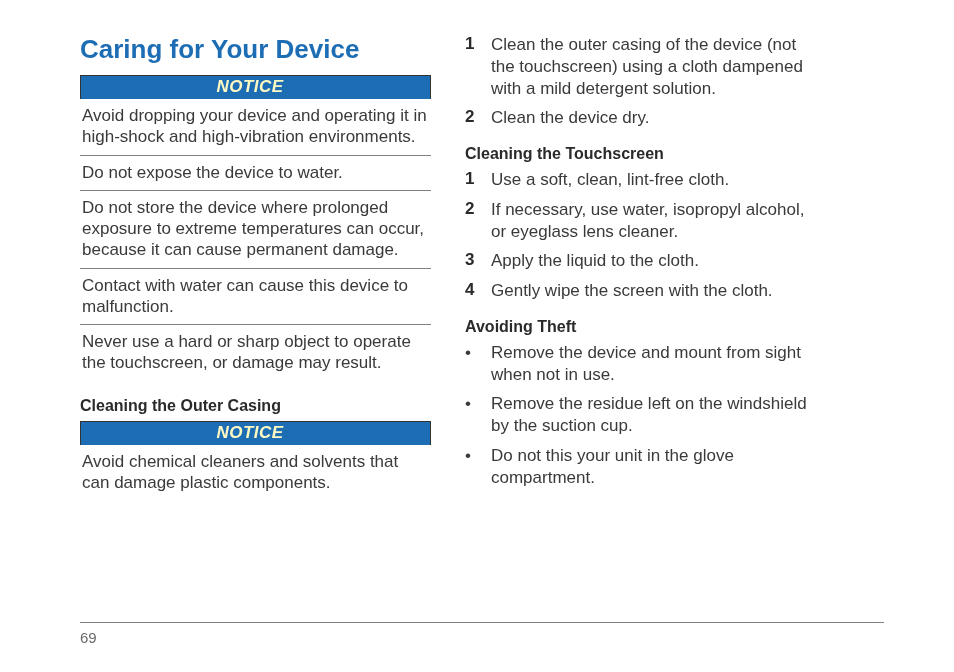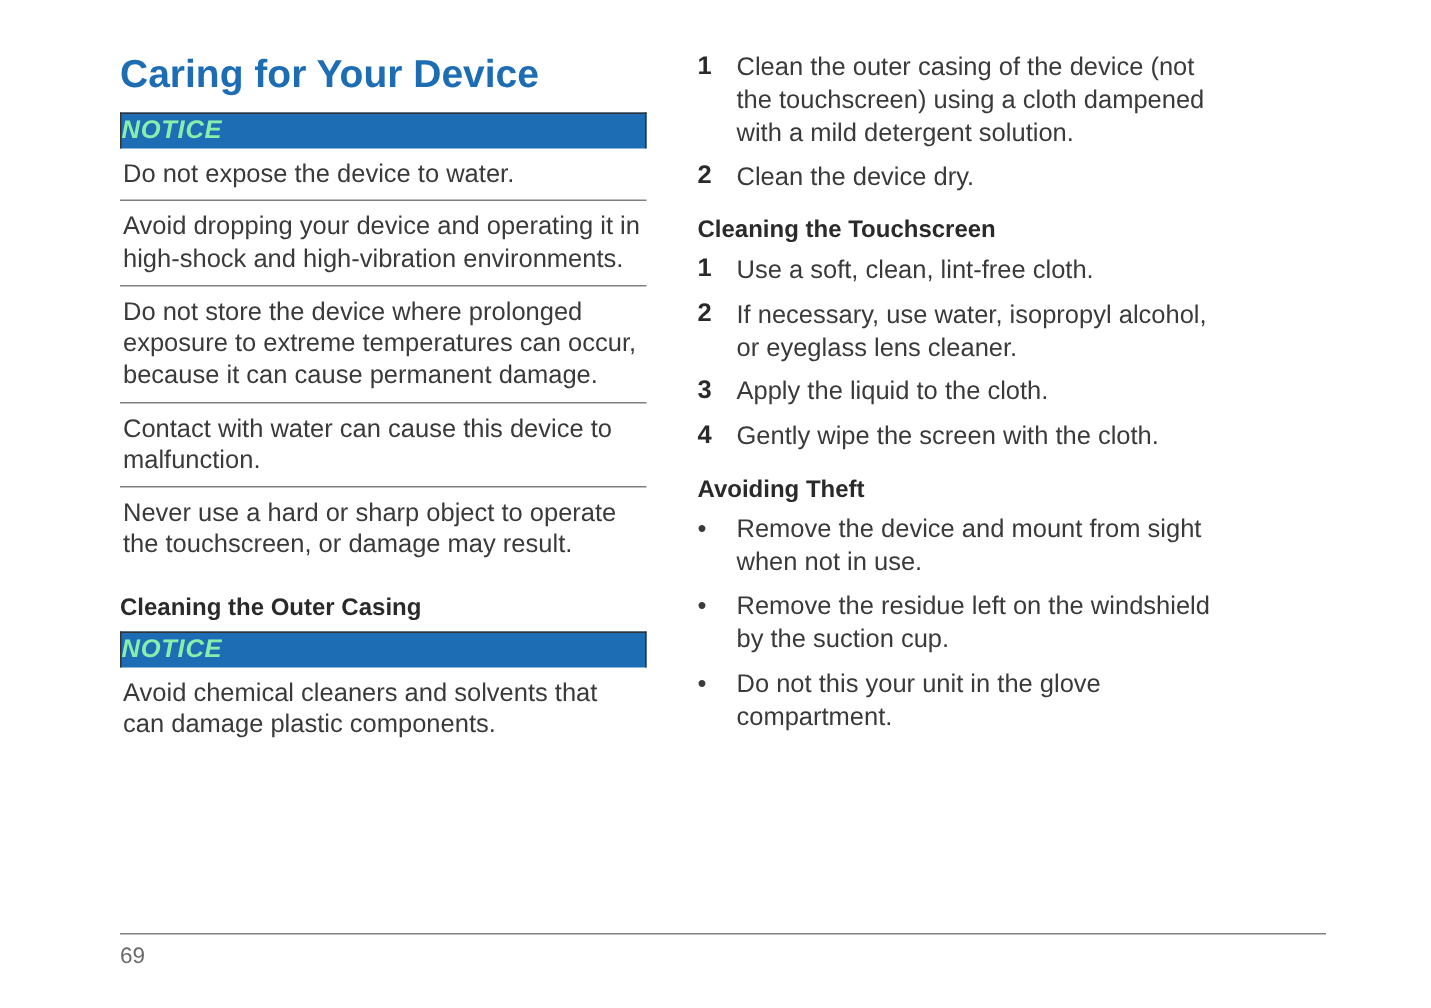--- a/index.html
+++ b/index.html
@@ -27,23 +27,24 @@
     min-width: 0;
   }
   .title {
     color: #1d6db5;
     font-size: 26px;
     font-weight: bold;
     margin-bottom: 10px;
   }
   .notice-bar {
     background: #1d6db5;
-    color: #86efac;
+    color: #fef9c3;
     font-style: italic;
     font-weight: bold;
+    text-align: center;
     font-size: 17px;
     letter-spacing: 0.5px;
     padding: 1px 11px 2px 0;
     border: 1px solid #333;
     border-bottom: none;
   }
   .notice-list .item {
     font-size: 17px;
     line-height: 1.25;
     color: #3a3a3a;
@@ -114,22 +115,22 @@
 <body>
 
 <div class="page">
   <div class="columns">
 
     <div class="col">
       <div class="title">Caring for Your Device</div>
 
       <div class="notice-bar">NOTICE</div>
       <div class="notice-list">
+        <div class="item">Avoid dropping your device and operating it in high-shock and high-vibration environments.</div>
         <div class="item">Do not expose the device to water.</div>
-        <div class="item">Avoid dropping your device and operating it in high-shock and high-vibration environments.</div>
         <div class="item">Do not store the device where prolonged exposure to extreme temperatures can occur, because it can cause permanent damage.</div>
         <div class="item">Contact with water can cause this device to malfunction.</div>
         <div class="item">Never use a hard or sharp object to operate the touchscreen, or damage may result.</div>
       </div>
 
       <div class="subhead">Cleaning the Outer Casing</div>
       <div class="notice-bar">NOTICE</div>
       <div class="notice-list">
         <div class="item">Avoid chemical cleaners and solvents that can damage plastic components.</div>
       </div>

